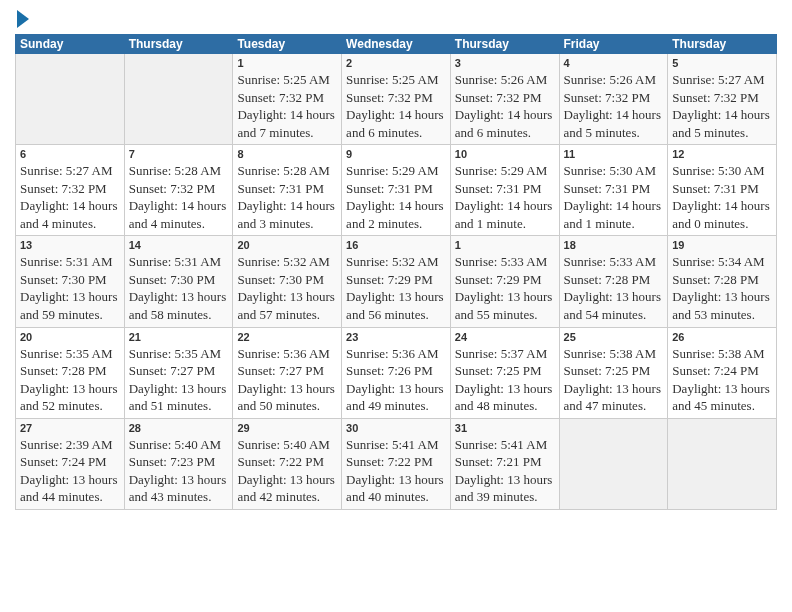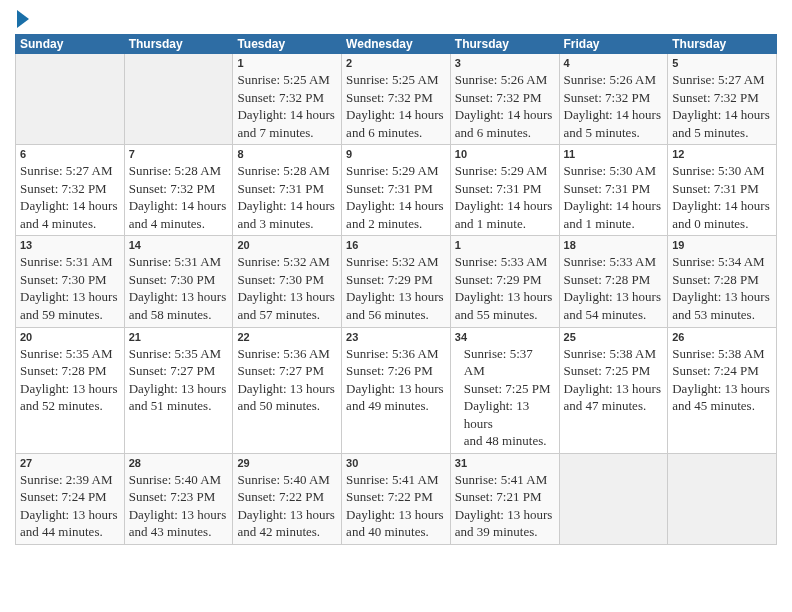--- a/index.html
+++ b/index.html
@@ -291,22 +291,22 @@
 and 50 minutes.</div>
           </td>
           <td>
             <span class="day-num">23</span>
             <div class="cell-text" style="white-space: pre-line;">Sunrise: 5:36 AM
 Sunset: 7:26 PM
 Daylight: 13 hours
 and 49 minutes.</div>
           </td>
           <td>
-            <span class="day-num">34</span>
-            <div class="cell-text" style="white-space: pre-line; margin-left: 9px;">Sunrise: 5:37 AM
+            <span class="day-num">24</span>
+            <div class="cell-text" style="white-space: pre-line;">Sunrise: 5:37 AM
 Sunset: 7:25 PM
 Daylight: 13 hours
 and 48 minutes.</div>
           </td>
           <td>
             <span class="day-num">25</span>
             <div class="cell-text" style="white-space: pre-line;">Sunrise: 5:38 AM
 Sunset: 7:25 PM
 Daylight: 13 hours
 and 47 minutes.</div>

